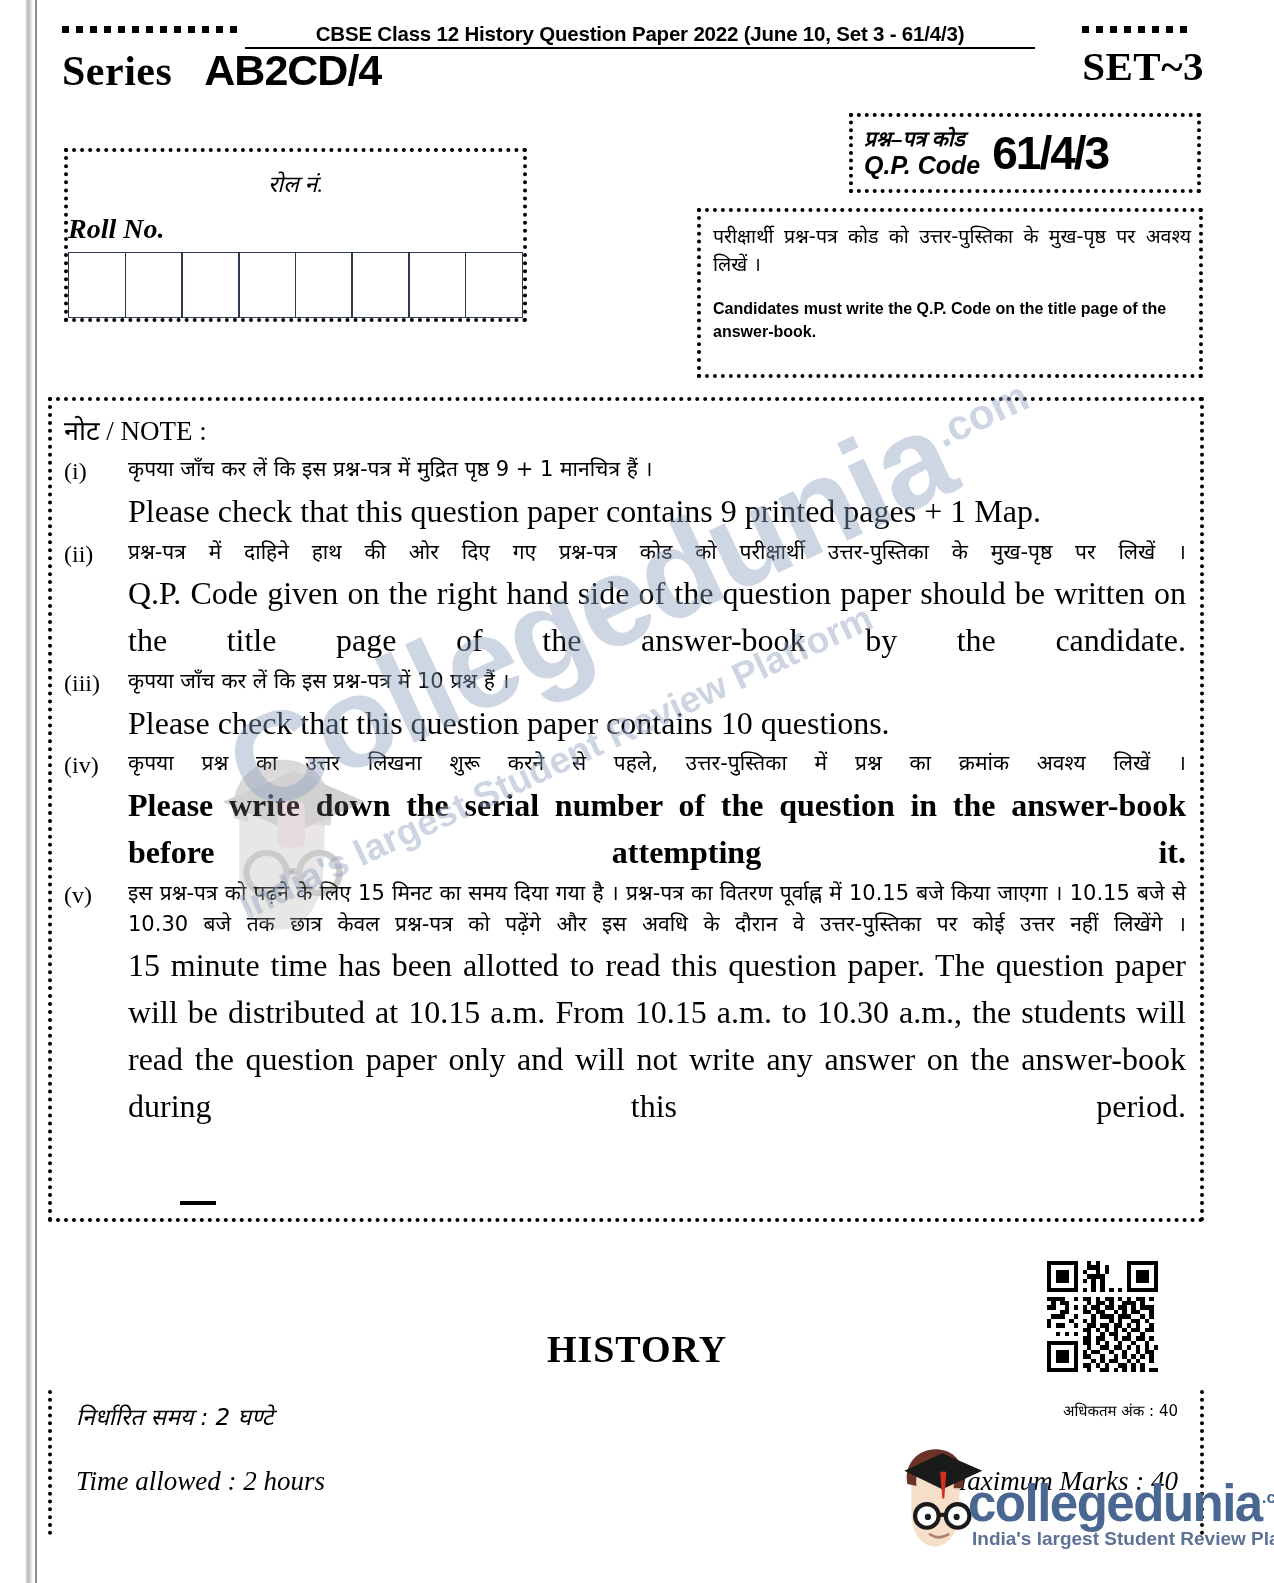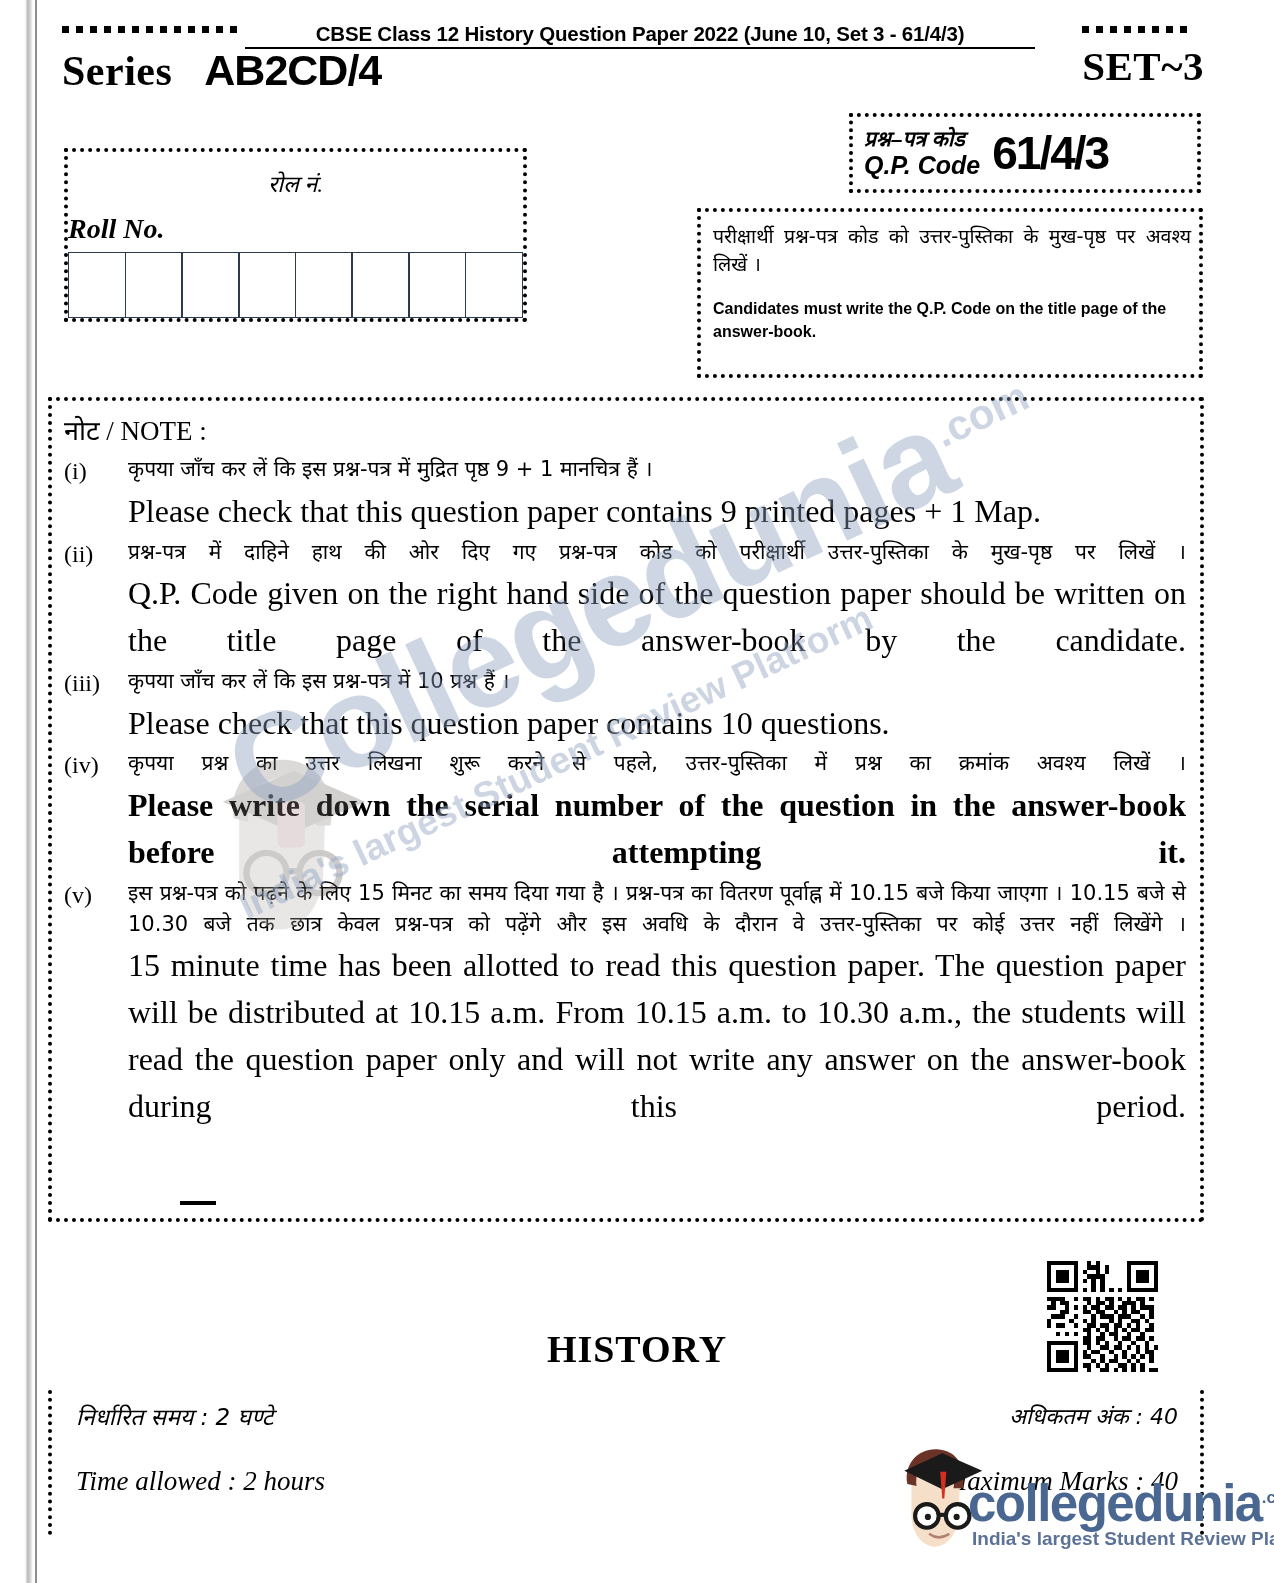--- a/index.html
+++ b/index.html
@@ -299,22 +299,21 @@
     left: 24px; top: 76px;
     font-family: "Liberation Serif", "DejaVu Serif", serif;
     font-style: italic;
     font-size: 27px;
     white-space: nowrap;
   }
   #marks-hi {
     position: absolute;
     right: 22px; top: 10px;
     font-family: "DejaVu Sans", sans-serif;
-    font-style: italic;
-    font-size: 22px;
+    font-size: 15px;
     white-space: nowrap;
   }
   #marks-en {
     position: absolute;
     right: 22px; top: 76px;
     font-family: "Liberation Serif", "DejaVu Serif", serif;
     font-style: italic;
     font-size: 27px;
     white-space: nowrap;
   }

